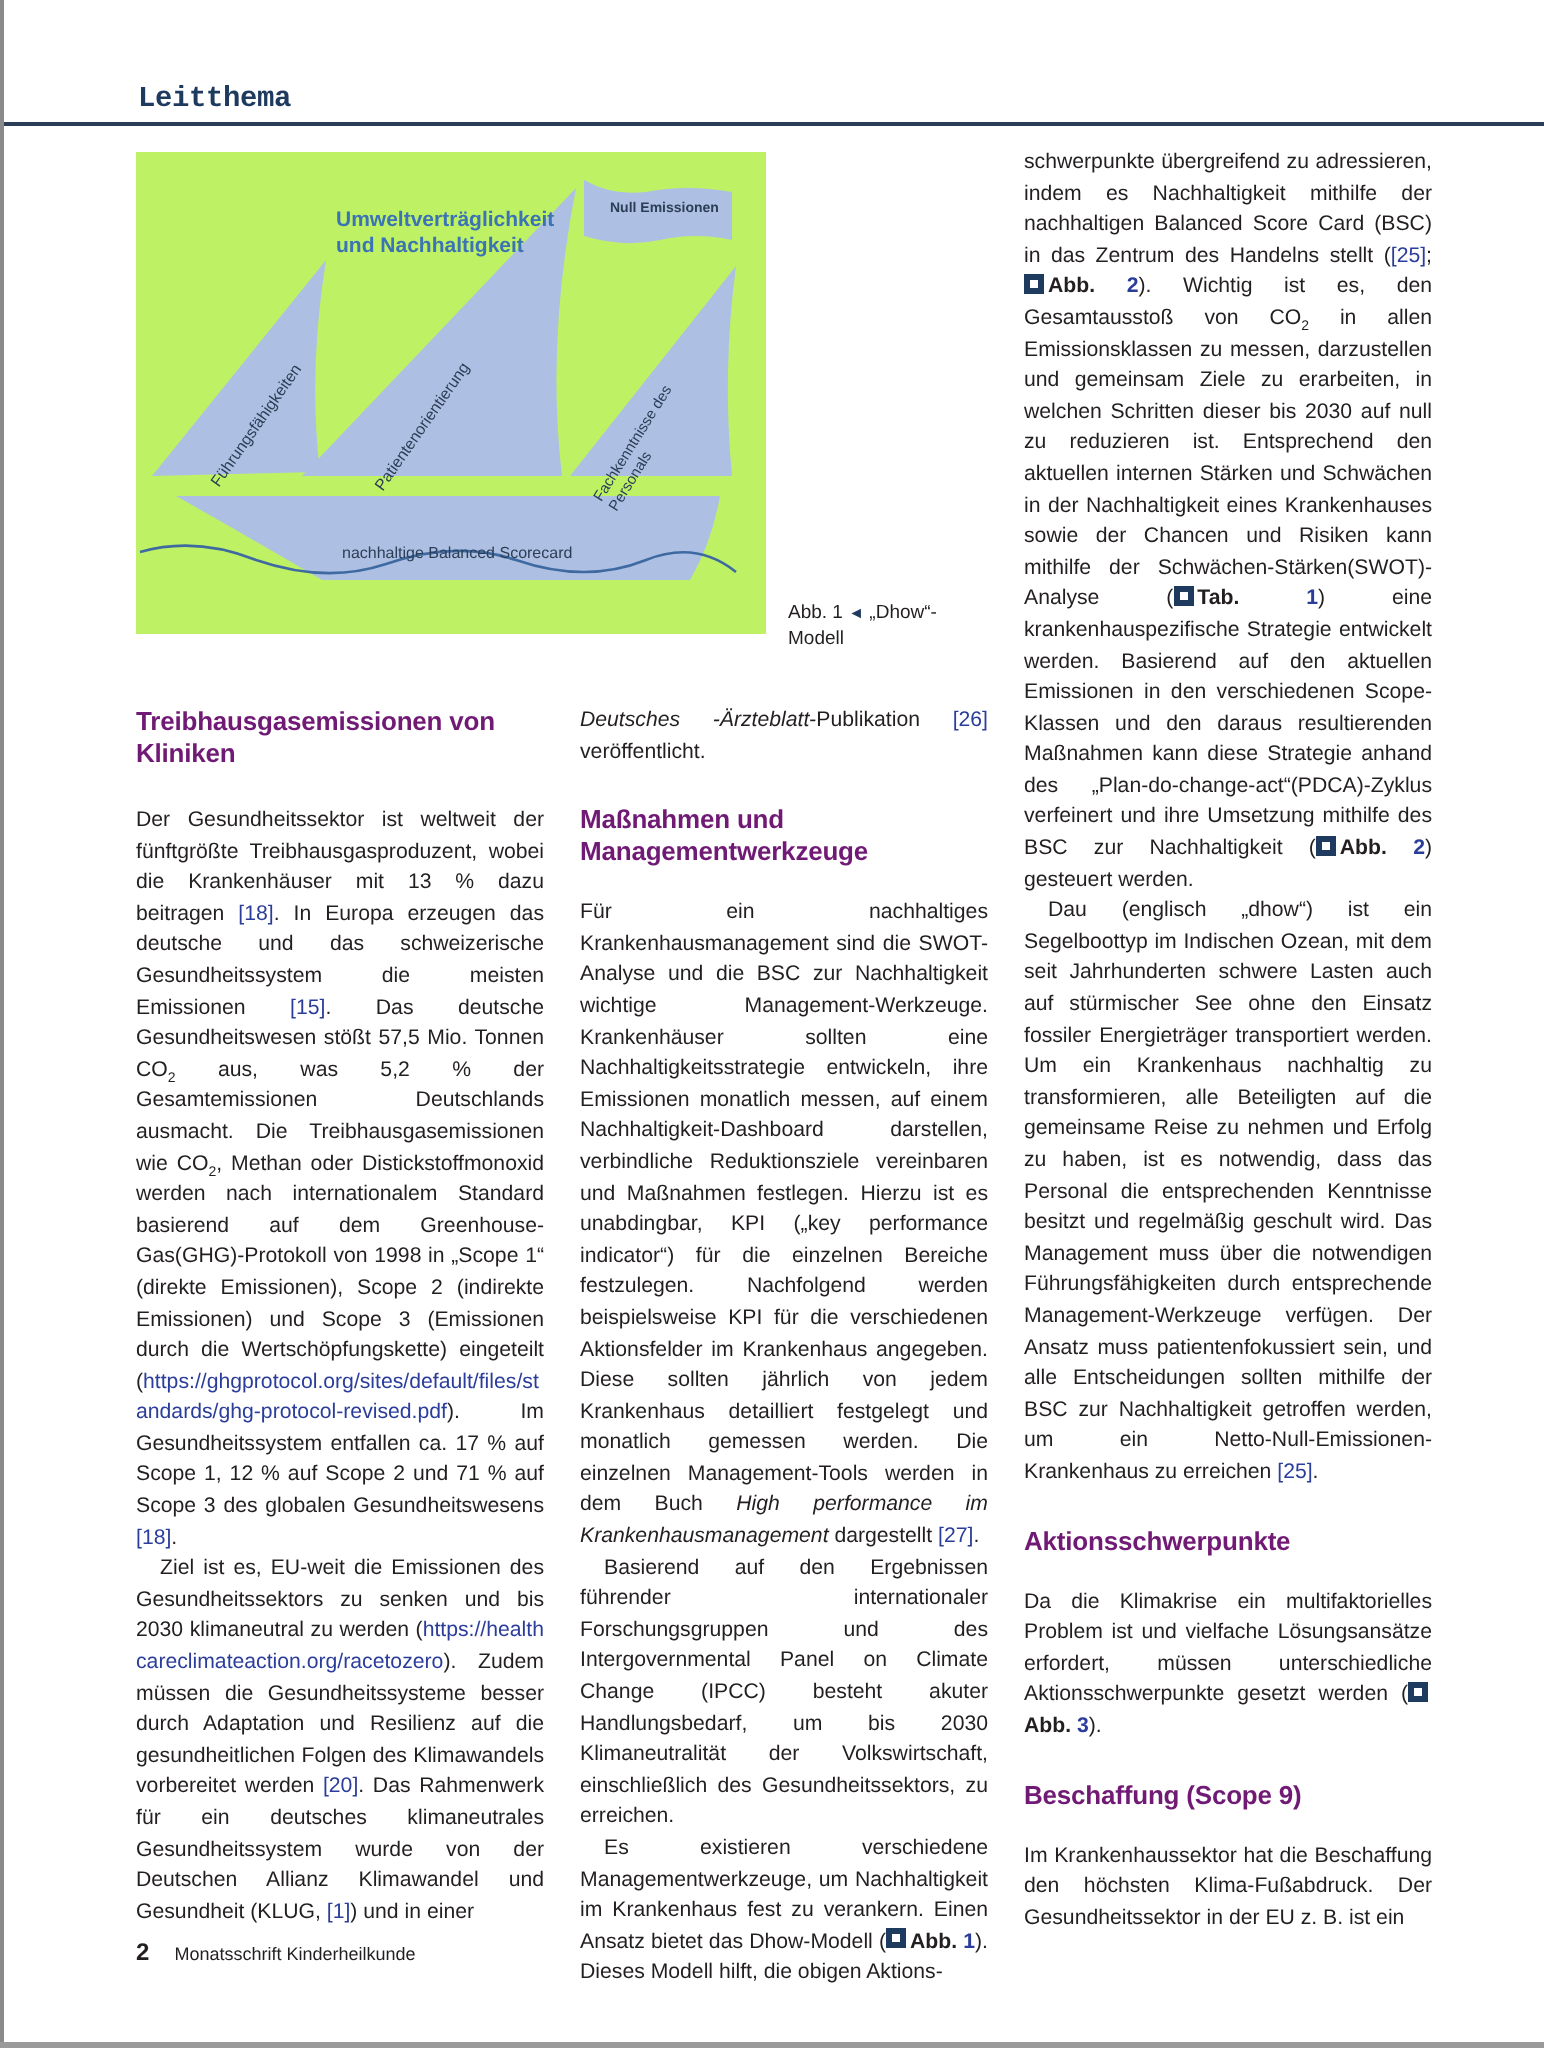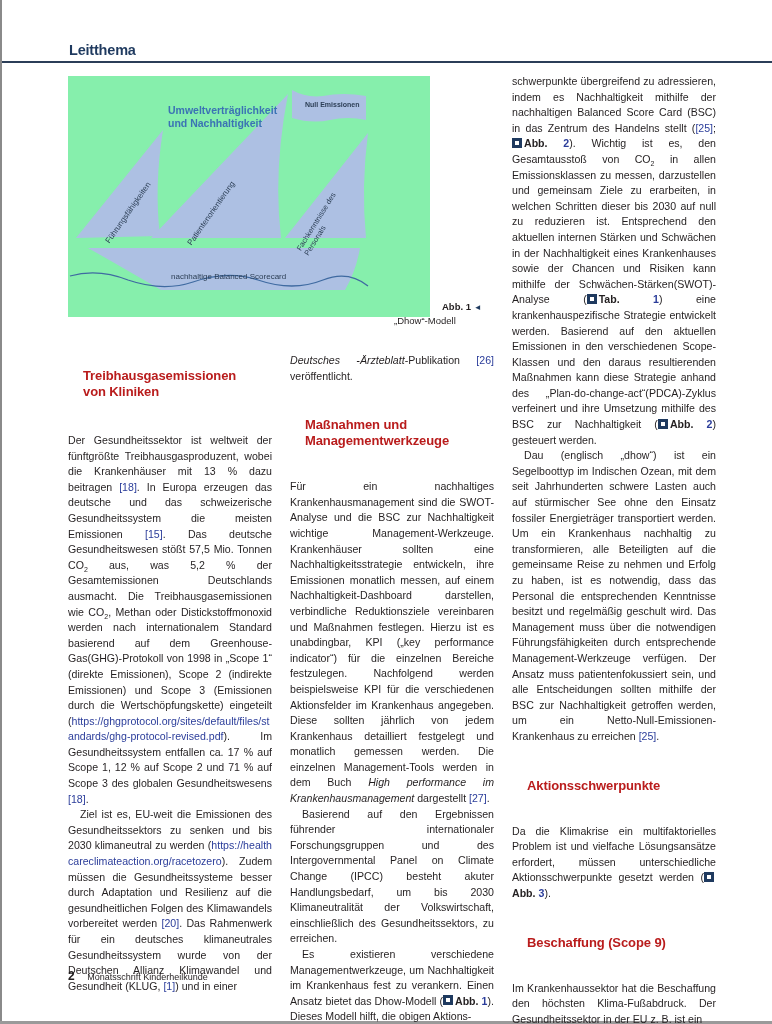--- a/index.html
+++ b/index.html
@@ -7,57 +7,57 @@
     width: 772px; height: 1024px; position: relative; overflow: hidden;
     background: #ffffff;
     font-family: "Liberation Sans", "DejaVu Sans", sans-serif;
     color: #231f20;
   }
   .frame-left { position: absolute; left: 0; top: 0; width: 2px; height: 1024px; background: #8a8a8a; }
   .frame-bottom { position: absolute; left: 0; bottom: 0; width: 772px; height: 3px; background: #9a9a9a; }
 
   .running-head {
     position: absolute; left: 69px; top: 42px;
-    font-size: 14.5px; font-weight: bold; color: #1f3a5f; letter-spacing: -0.2px;
+    font-size: 14.5px; font-weight: bold; color: #1f3a5f; letter-spacing: -0.2px; font-family: Liberation Mono, monospace;
   }
   .head-rule { position: absolute; left: 2px; top: 61px; width: 770px; height: 2px; background: #2b3e58; }
 
   .figure {
-    position: absolute; left: 68px; top: 76px; width: 362px; height: 241px;
-    background: #86efac;
+    position: absolute; left: 68px; top: 76px; width: 315px; height: 241px;
+    background: #bef264;
   }
   .figure svg { position: absolute; left: 0; top: 0; width: 315px; height: 241px; }
   .fig-title {
     position: absolute; left: 100px; top: 28px; font-size: 10.5px; font-weight: bold;
     color: #3b73b4; line-height: 13px;
   }
   .fig-title span { display: block; }
   .fig-flag-label { position: absolute; left: 237px; top: 25px; font-size: 7px; font-weight: bold; color: #2c3e55; }
   .fig-sail-label { position: absolute; font-size: 8px; color: #2c3e55; white-space: nowrap; transform-origin: left bottom; }
   .lbl-fuehrung { left: 43px; top: 160px; transform: rotate(-55deg); }
   .lbl-patient { left: 125px; top: 162px; transform: rotate(-55deg); }
   .lbl-fach { left: 242px; top: 163px; transform: rotate(-58deg); font-size: 7.5px; line-height: 9px; white-space: normal; width: 72px; }
   .fig-hull-label { position: absolute; left: 103px; top: 196px; font-size: 8px; color: #2c3e55; }
 
   .caption {
     position: absolute; left: 394px; top: 300px; width: 100px;
     font-size: 9.5px; line-height: 13px; color: #231f20;
   }
-  .caption b { font-weight: bold; margin-left: 48px; }
+  .caption b { font-weight: normal; }
   .caption .tri { color: #1f3a5f; font-size: 8px; }
 
   .col { position: absolute; width: 204px; font-size: 10.6px; line-height: 15.6px; text-align: justify; }
   .col-1 { left: 68px; top: 353px; }
   .col-2 { left: 290px; top: 353px; }
   .col-3 { left: 512px; top: 74px; }
 
   .col p { margin: 0; hyphens: manual; }
   .col p.indent { text-indent: 12px; }
   .col h2 {
-    margin: 15px; font-size: 13px; line-height: 16px; font-weight: bold; color: #b91c1c;
+    margin: 0; font-size: 13px; line-height: 16px; font-weight: bold; color: #701a75;
     text-align: left; letter-spacing: -0.1px;
   }
   .gap-h { height: 18px; }
   .gap-s { height: 15px; }
   .ref { color: #2b3d9a; }
   .link { color: #2b3d9a; word-break: break-all; }
   .box-icon {
     display: inline-block; width: 8px; height: 8px; background: #1f3a5f; border: 1px solid #1f3a5f;
     vertical-align: -0.5px; margin-right: 2px; position: relative;
   }

